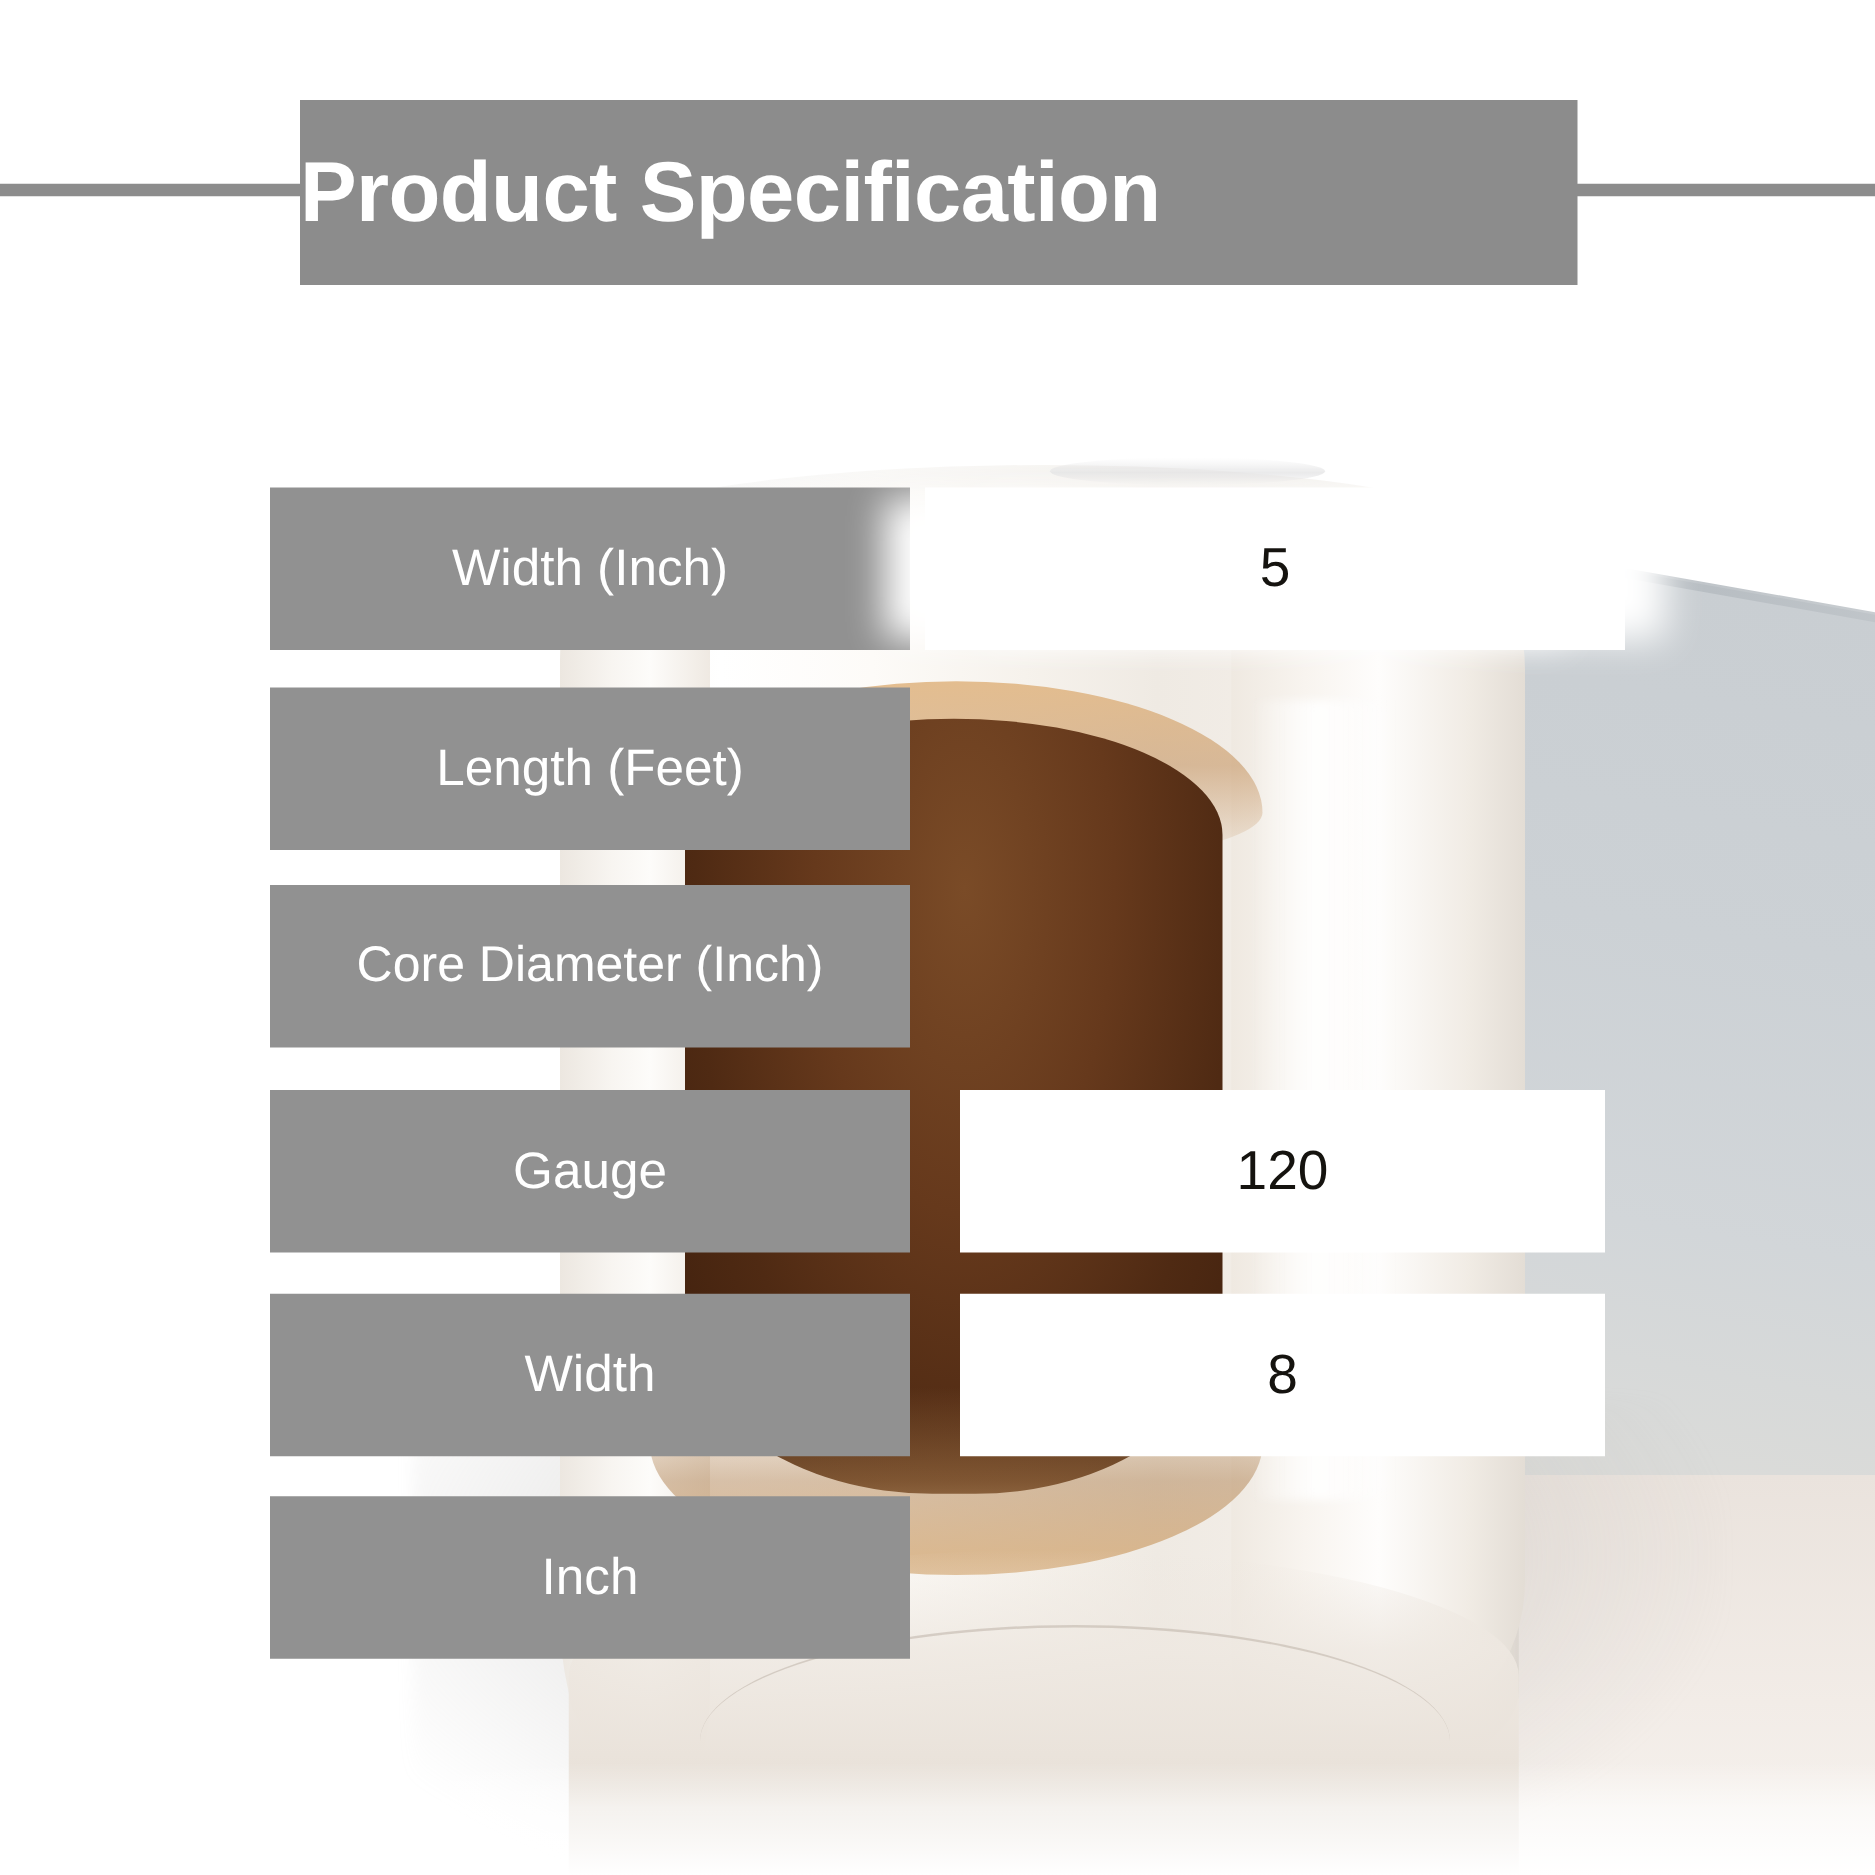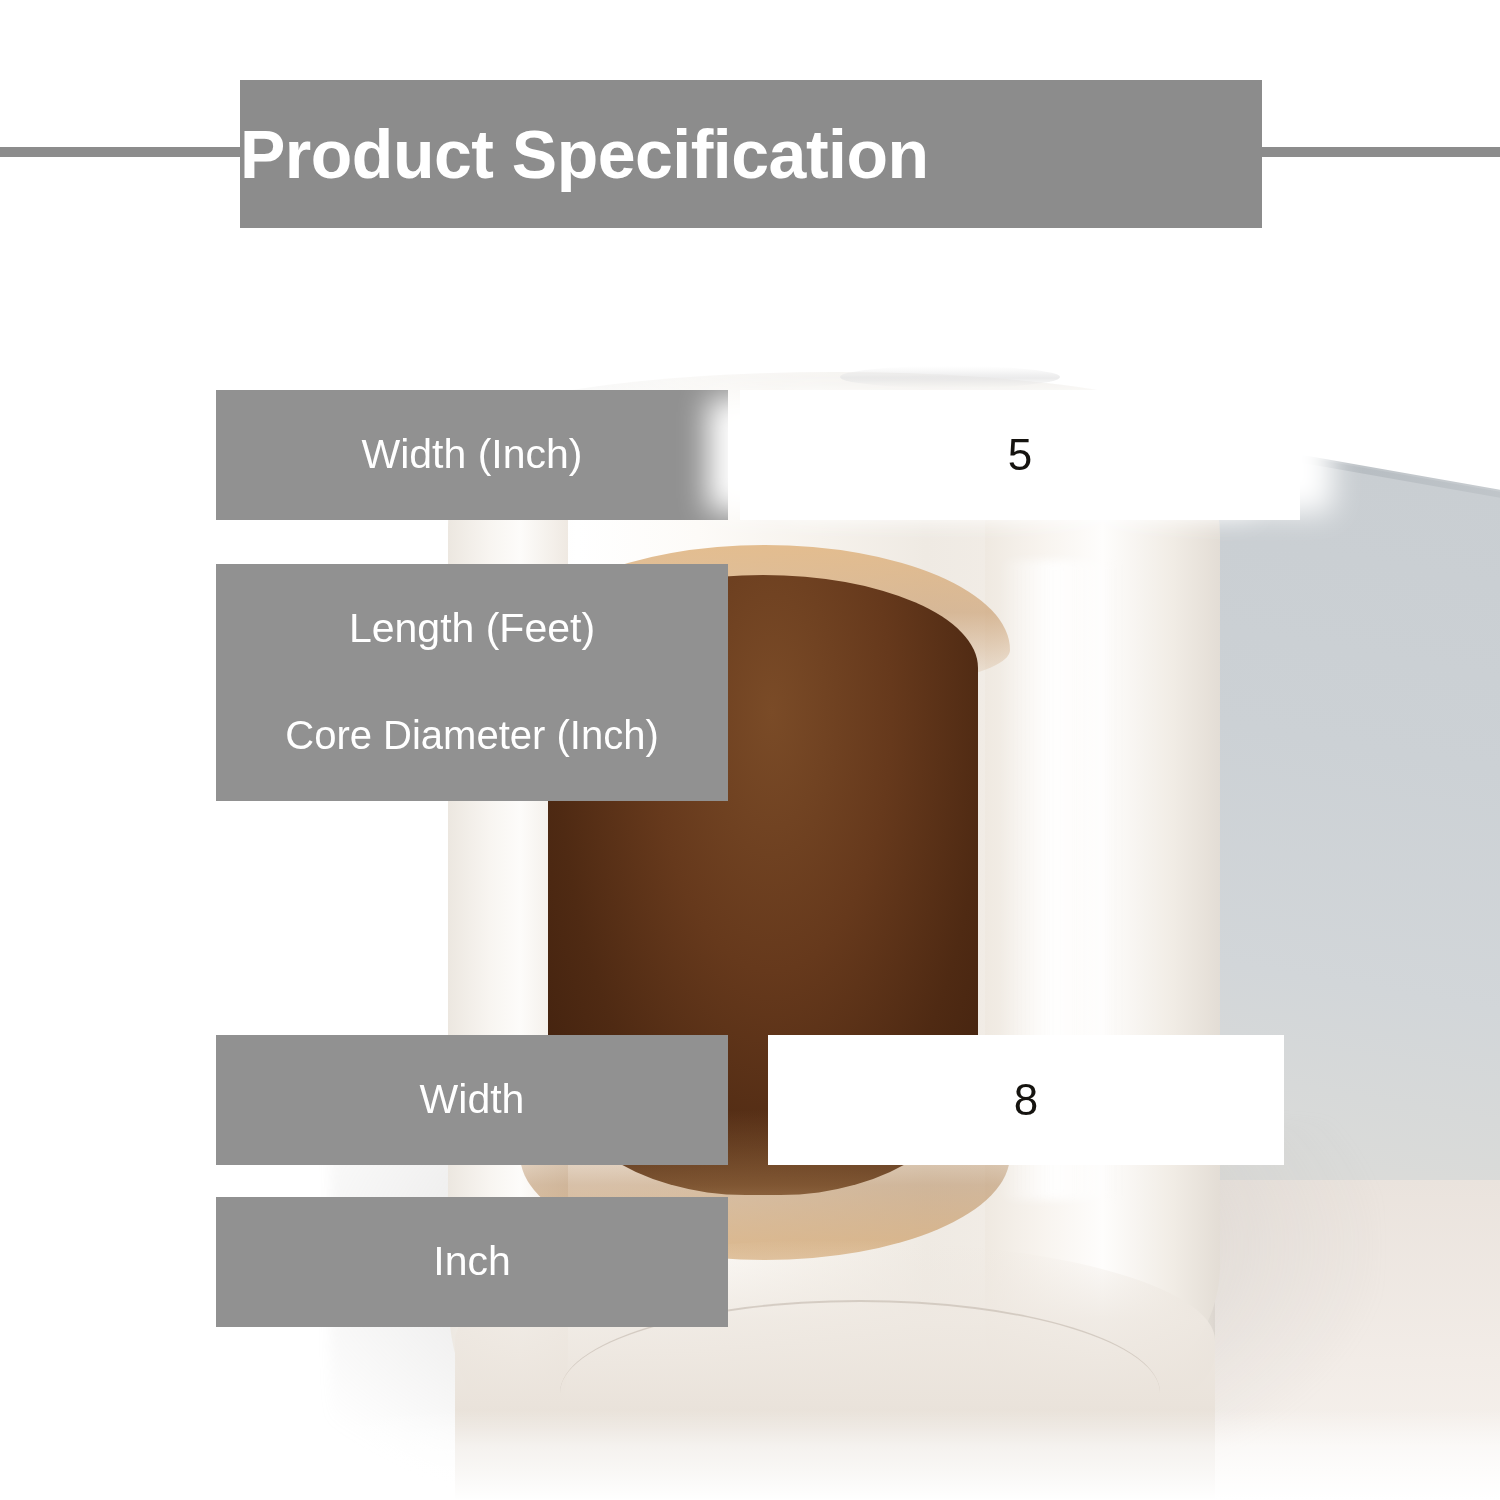--- a/index.html
+++ b/index.html
@@ -360,28 +360,32 @@
     <span class="header-title">Product Specification</span>
   </div>
 
   <div class="spec-table">
 
     <div class="spec-row first" style="top:390px">
       <div class="spec-label">Width (Inch)</div>
       <div class="spec-value">5</div>
     </div>
 
-    <div class="spec-row" style="top:564px">
+    <div class="spec-row" style="top:550px">
       <div class="spec-label">Length (Feet)</div>
     </div>
 
-    <div class="spec-row" style="top:671px">
+    <div class="spec-row" style="top:708px">
       <div class="spec-label two-line">Core Diameter (Inch)</div>
     </div>
 
+    <div class="spec-row" style="top:872px">
+      <div class="spec-label">Gauge</div>
+      <div class="spec-value">120</div>
+    </div>
 
     <div class="spec-row" style="top:1035px">
       <div class="spec-label">Width</div>
       <div class="spec-value">8</div>
     </div>
 
     <div class="spec-row" style="top:1197px">
       <div class="spec-label">Inch</div>
     </div>
 

